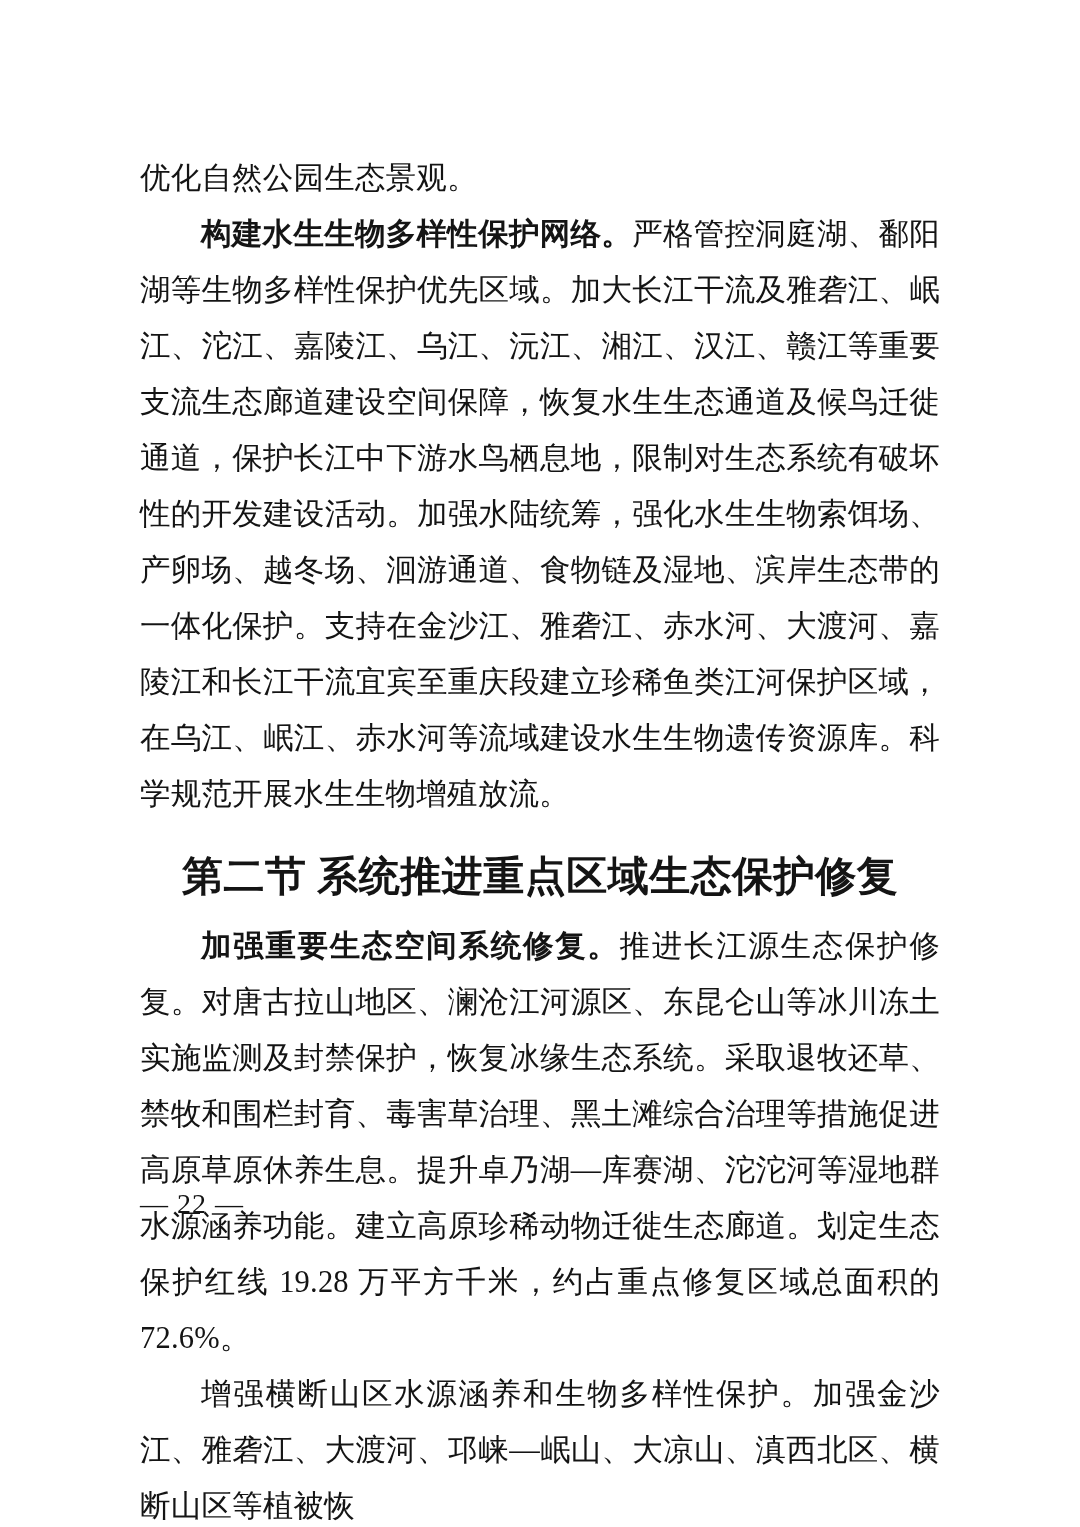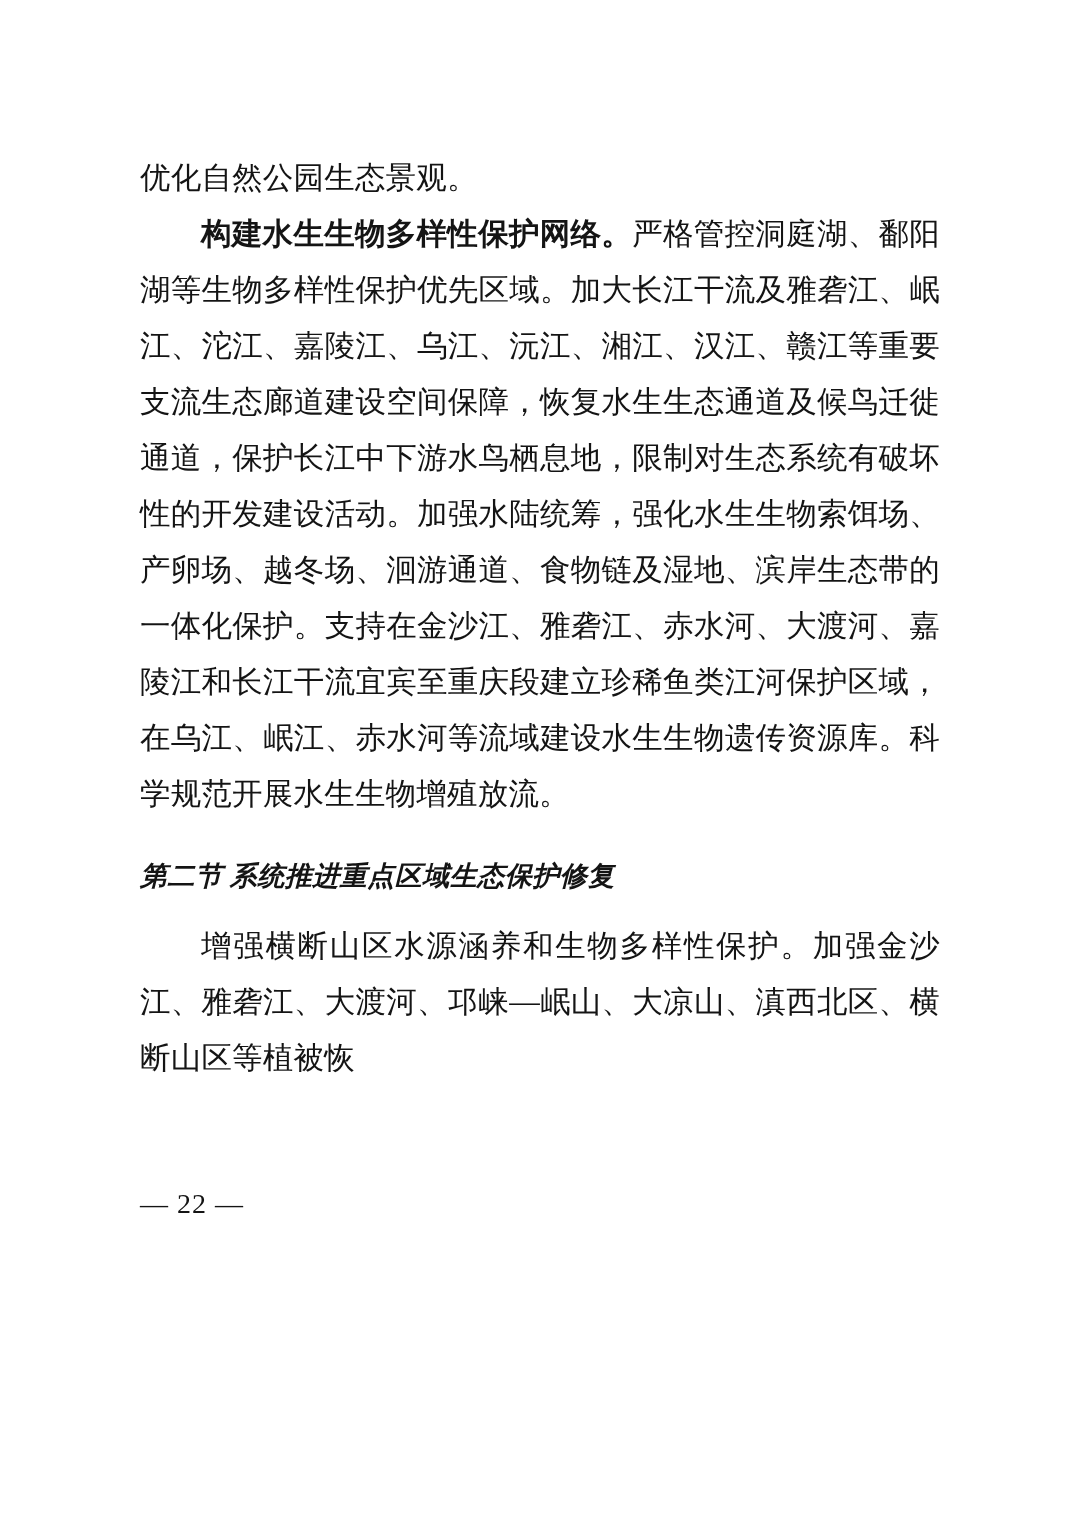--- a/index.html
+++ b/index.html
@@ -34,26 +34,25 @@
   }
   p.indent {
     margin: 0;
     text-indent: 61px;
   }
   .lead {
     font-weight: bold;
   }
   h2.section-title {
     margin: 26px 0 14px 0;
-    font-size: 27px;
+    font-size: 41px;
     line-height: 56px;
     font-weight: bold;
-    text-align: left;
+    text-align: center;
     letter-spacing: 0.5px;
-    font-style: italic;
   }
   .footer {
     position: absolute;
     left: 140px;
     bottom: 104px;
     width: 800px;
     font-size: 28px;
     line-height: 34px;
     color: #141414;
   }
@@ -67,20 +66,21 @@
 <div class="page">
 
   <div class="doc-body">
 
     <p class="para">优化自然公园生态景观。</p>
 
     <p class="indent"><span class="lead">构建水生生物多样性保护网络。</span><span>严格管控洞庭湖、鄱阳湖等生物多样性保护优先区域。加大长江干流及雅砻江、岷江、沱江、嘉陵江、乌江、沅江、湘江、汉江、赣江等重要支流生态廊道建设空间保障，恢复水生生态通道及候鸟迁徙通道，保护长江中下游水鸟栖息地，限制对生态系统有破坏性的开发建设活动。加强水陆统筹，强化水生生物索饵场、产卵场、越冬场、洄游通道、食物链及湿地、滨岸生态带的一体化保护。支持在金沙江、雅砻江、赤水河、大渡河、嘉陵江和长江干流宜宾至重庆段建立珍稀鱼类江河保护区域，在乌江、岷江、赤水河等流域建设水生生物遗传资源库。科学规范开展水生生物增殖放流。</span></p>
 
     <h2 class="section-title">第二节 系统推进重点区域生态保护修复</h2>
 
+    <p class="indent"><span class="lead">加强重要生态空间系统修复。</span><span>推进长江源生态保护修复。对唐古拉山地区、澜沧江河源区、东昆仑山等冰川冻土实施监测及封禁保护，恢复冰缘生态系统。采取退牧还草、禁牧和围栏封育、毒害草治理、黑土滩综合治理等措施促进高原草原休养生息。提升卓乃湖—库赛湖、沱沱河等湿地群水源涵养功能。建立高原珍稀动物迁徙生态廊道。划定生态保护红线 19.28 万平方千米，约占重点修复区域总面积的 72.6%。</span></p>
 
     <p class="indent">增强横断山区水源涵养和生物多样性保护。加强金沙江、雅砻江、大渡河、邛崃—岷山、大凉山、滇西北区、横断山区等植被恢</p>
 
   </div>
 
   <div class="footer">
     <span class="page-no">— 22 —</span>
   </div>
 
 </div>

